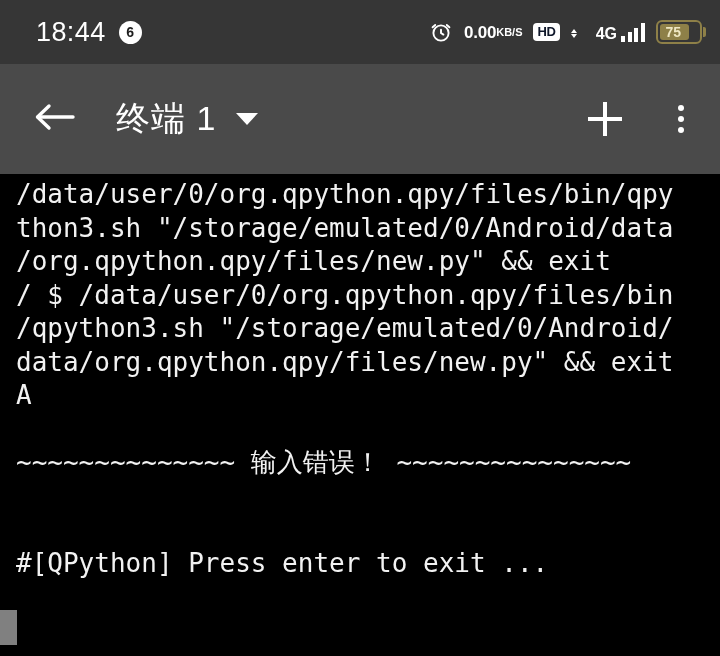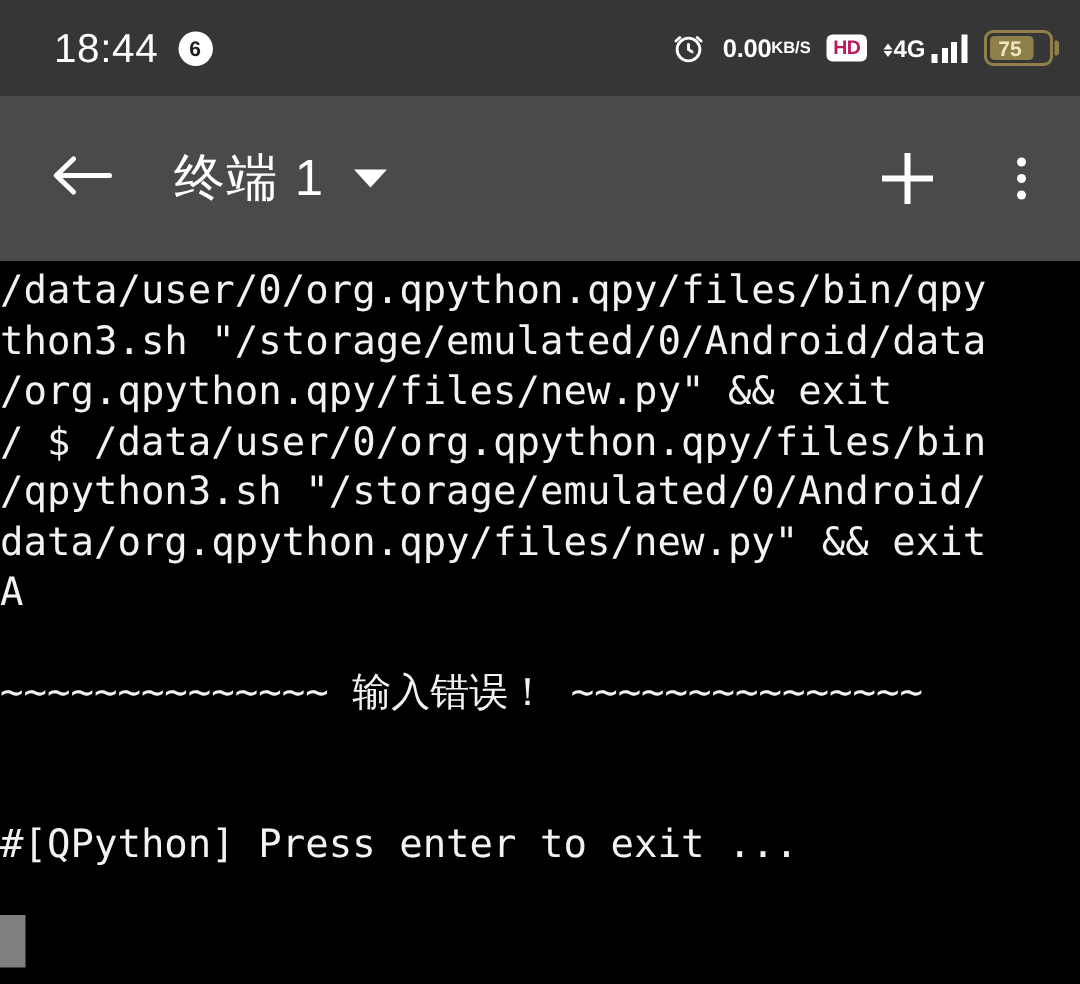--- a/index.html
+++ b/index.html
@@ -53,40 +53,40 @@
     display: flex; flex-direction: row;
     align-items: center; justify-content: center;
     line-height: 1;
     color: #ffffff;
   }
   .netspeed .val { font-size: 17px; font-weight: bold; letter-spacing: -0.2px; }
   .netspeed .unit { font-size: 11px; font-weight: bold; margin-top: 1px; }
 
   .hd-badge {
     background: #ffffff;
-    color: #be185d;
+    color: #0f172a;
     font-size: 13px;
     font-weight: bold;
     border-radius: 4px;
     padding: 2px 4px 3px 4px;
     line-height: 1;
     letter-spacing: -0.3px;
   }
 
   .net-group { display: flex; align-items: flex-end; gap: 2px; }
   .net-label-wrap { display: flex; align-items: center; gap: 1px; }
   .arrows { display: flex; flex-direction: column; gap: 1px; }
   .arrow-up, .arrow-dn {
     width: 0; height: 0;
     border-left: 3px solid transparent;
     border-right: 3px solid transparent;
   }
   .arrow-up { border-bottom: 4px solid #ffffff; }
   .arrow-dn { border-top: 4px solid #ffffff; }
-  .net-gen { color: #ffffff; font-size: 16px; font-weight: bold; line-height: 1; }
+  .net-gen { color: #ffffff; font-size: 16px; font-weight: bold; line-height: 1; margin-left: 18px; }
   .bars { display: flex; align-items: flex-end; gap: 2.5px; height: 19px; margin-left: 2px; }
   .bars i { display: block; width: 4px; background: #ffffff; }
   .bars i:nth-child(1) { height: 6px; }
   .bars i:nth-child(2) { height: 10px; }
   .bars i:nth-child(3) { height: 14px; }
   .bars i:nth-child(4) { height: 19px; }
 
   .battery { display: flex; align-items: center; }
   .battery-body {
     width: 46px; height: 24px;
@@ -176,20 +176,21 @@
     display: block;
   }
 
   
   .terminal {
     flex: 1 1 auto;
     background: #000000;
     position: relative;
     overflow: hidden;
     padding-top: 4px;
+    padding-left: 16px;
   }
   .term-line {
     color: #f2f2f2;
     font-family: "DejaVu Sans Mono", monospace;
     font-size: 26px;
     line-height: 33.5px;
     white-space: pre;
     letter-spacing: 0px;
     height: 33.5px;
   }

